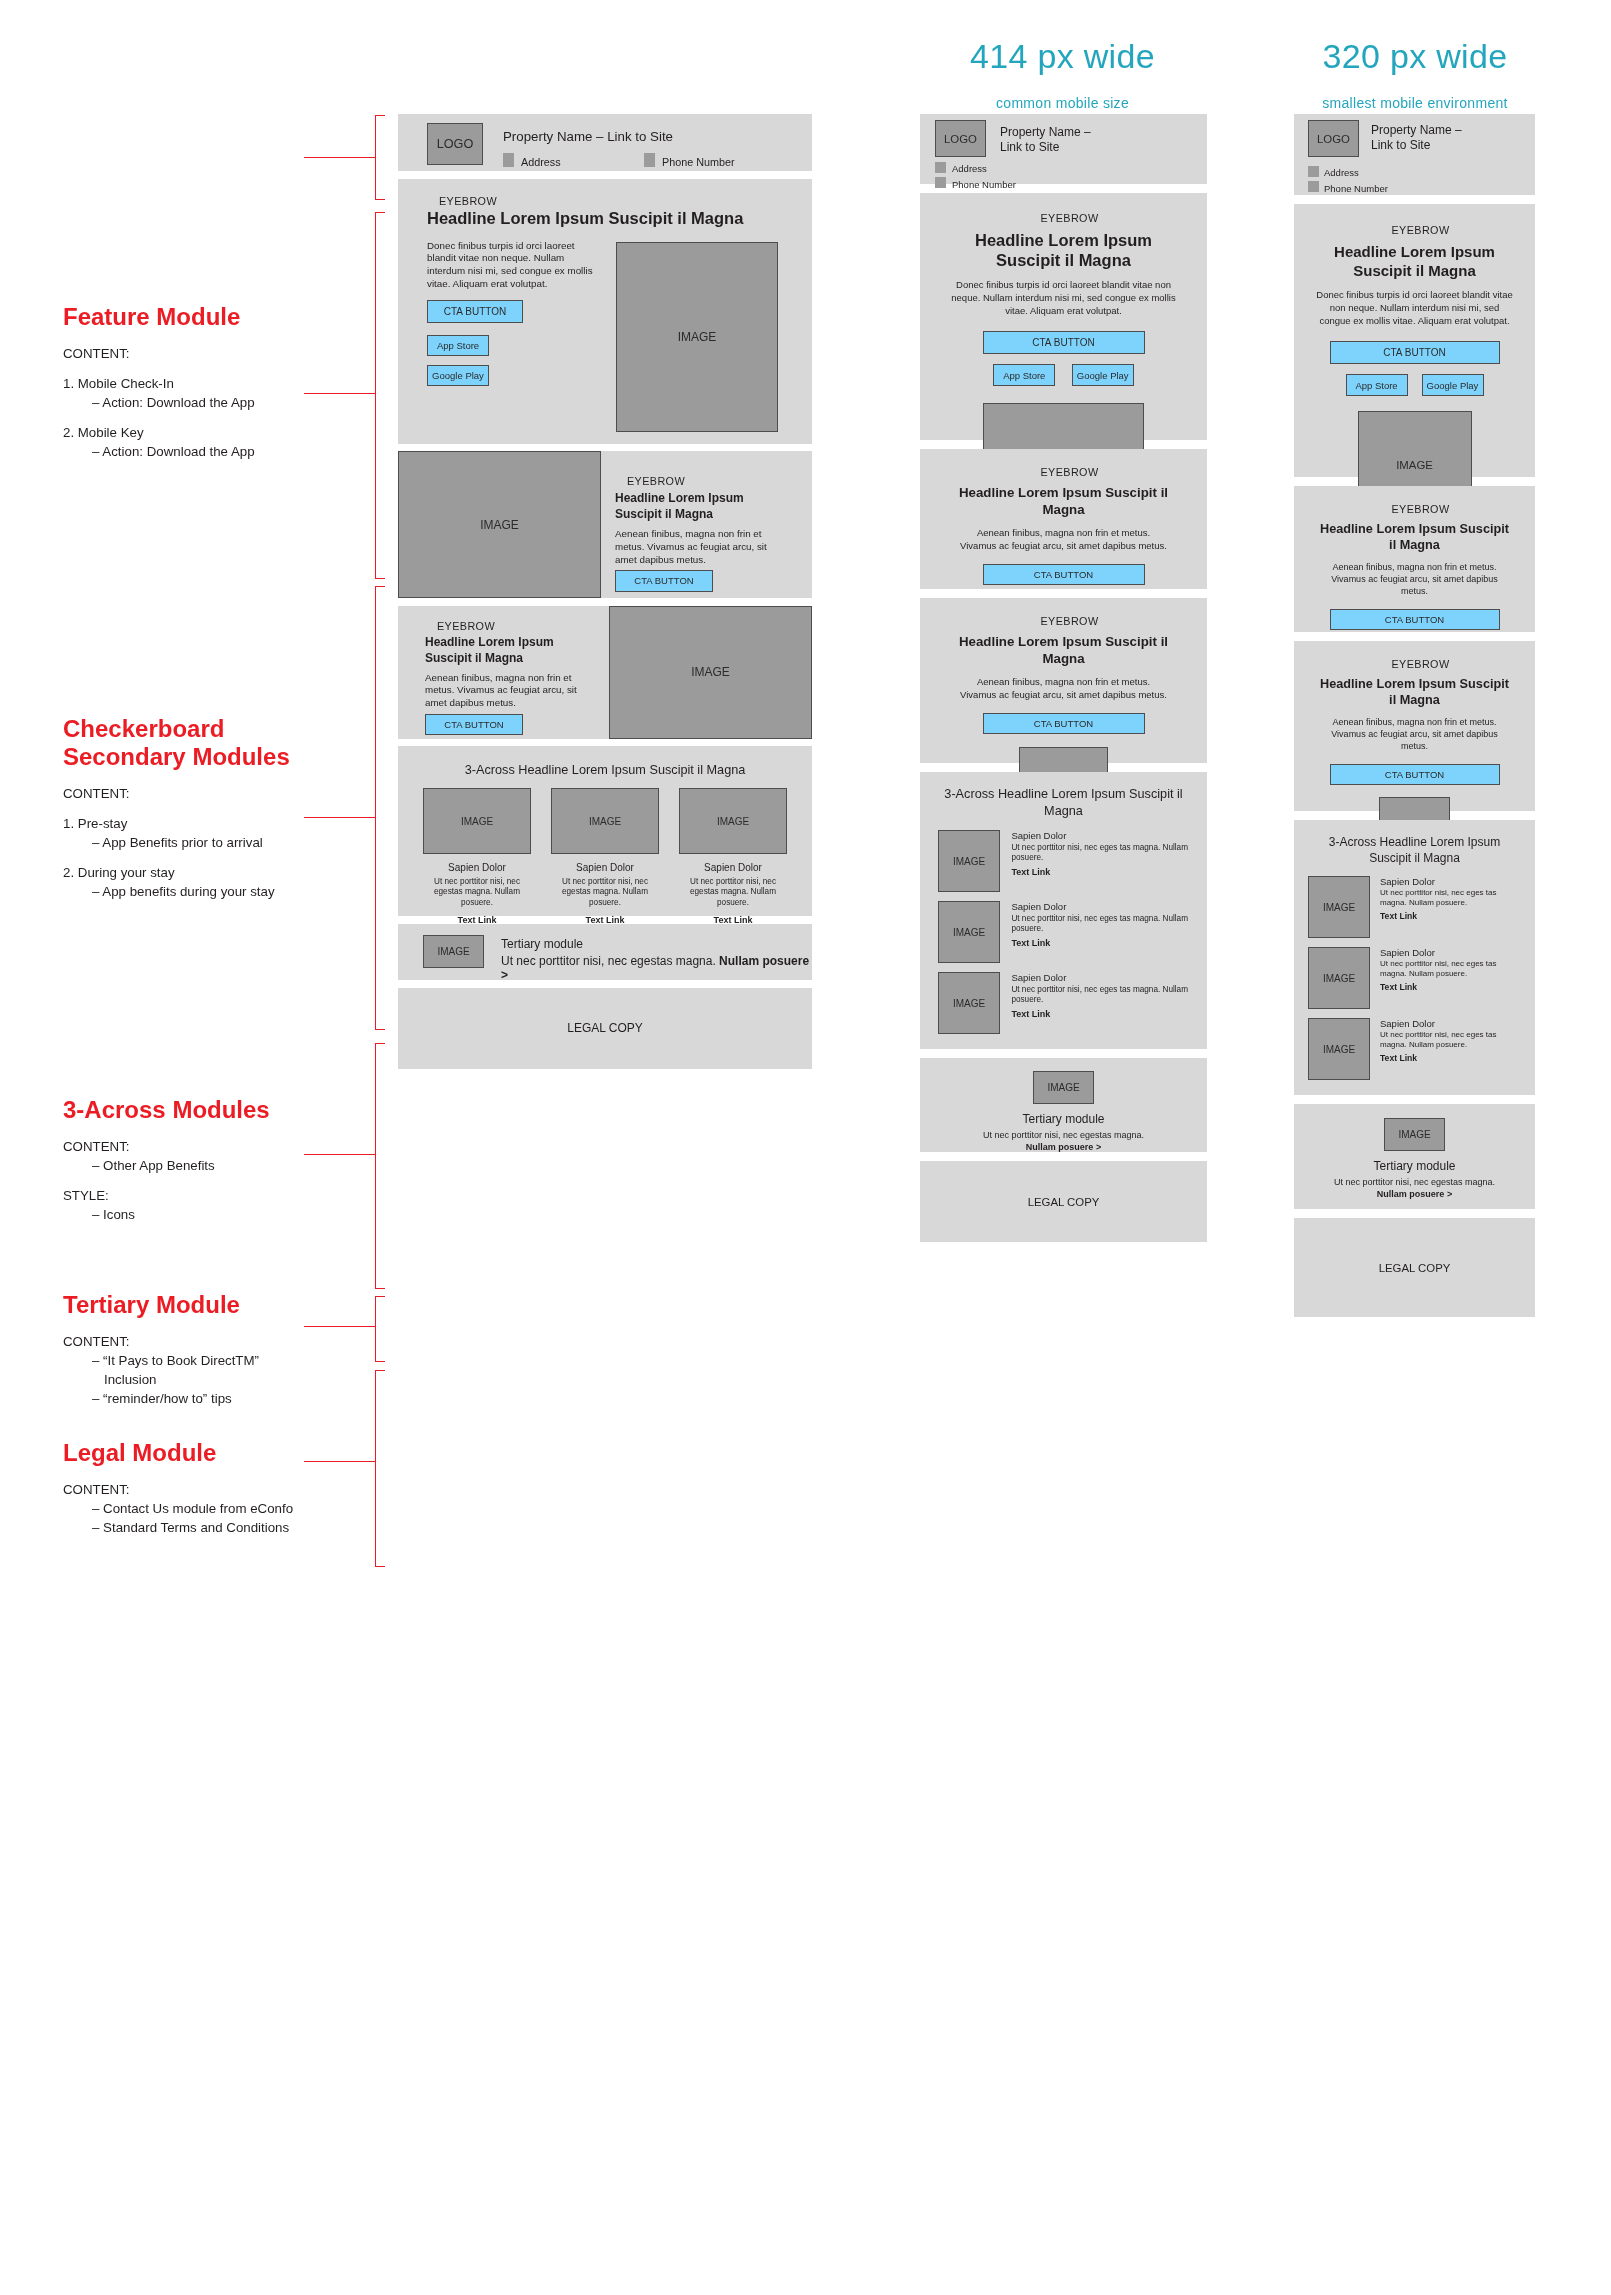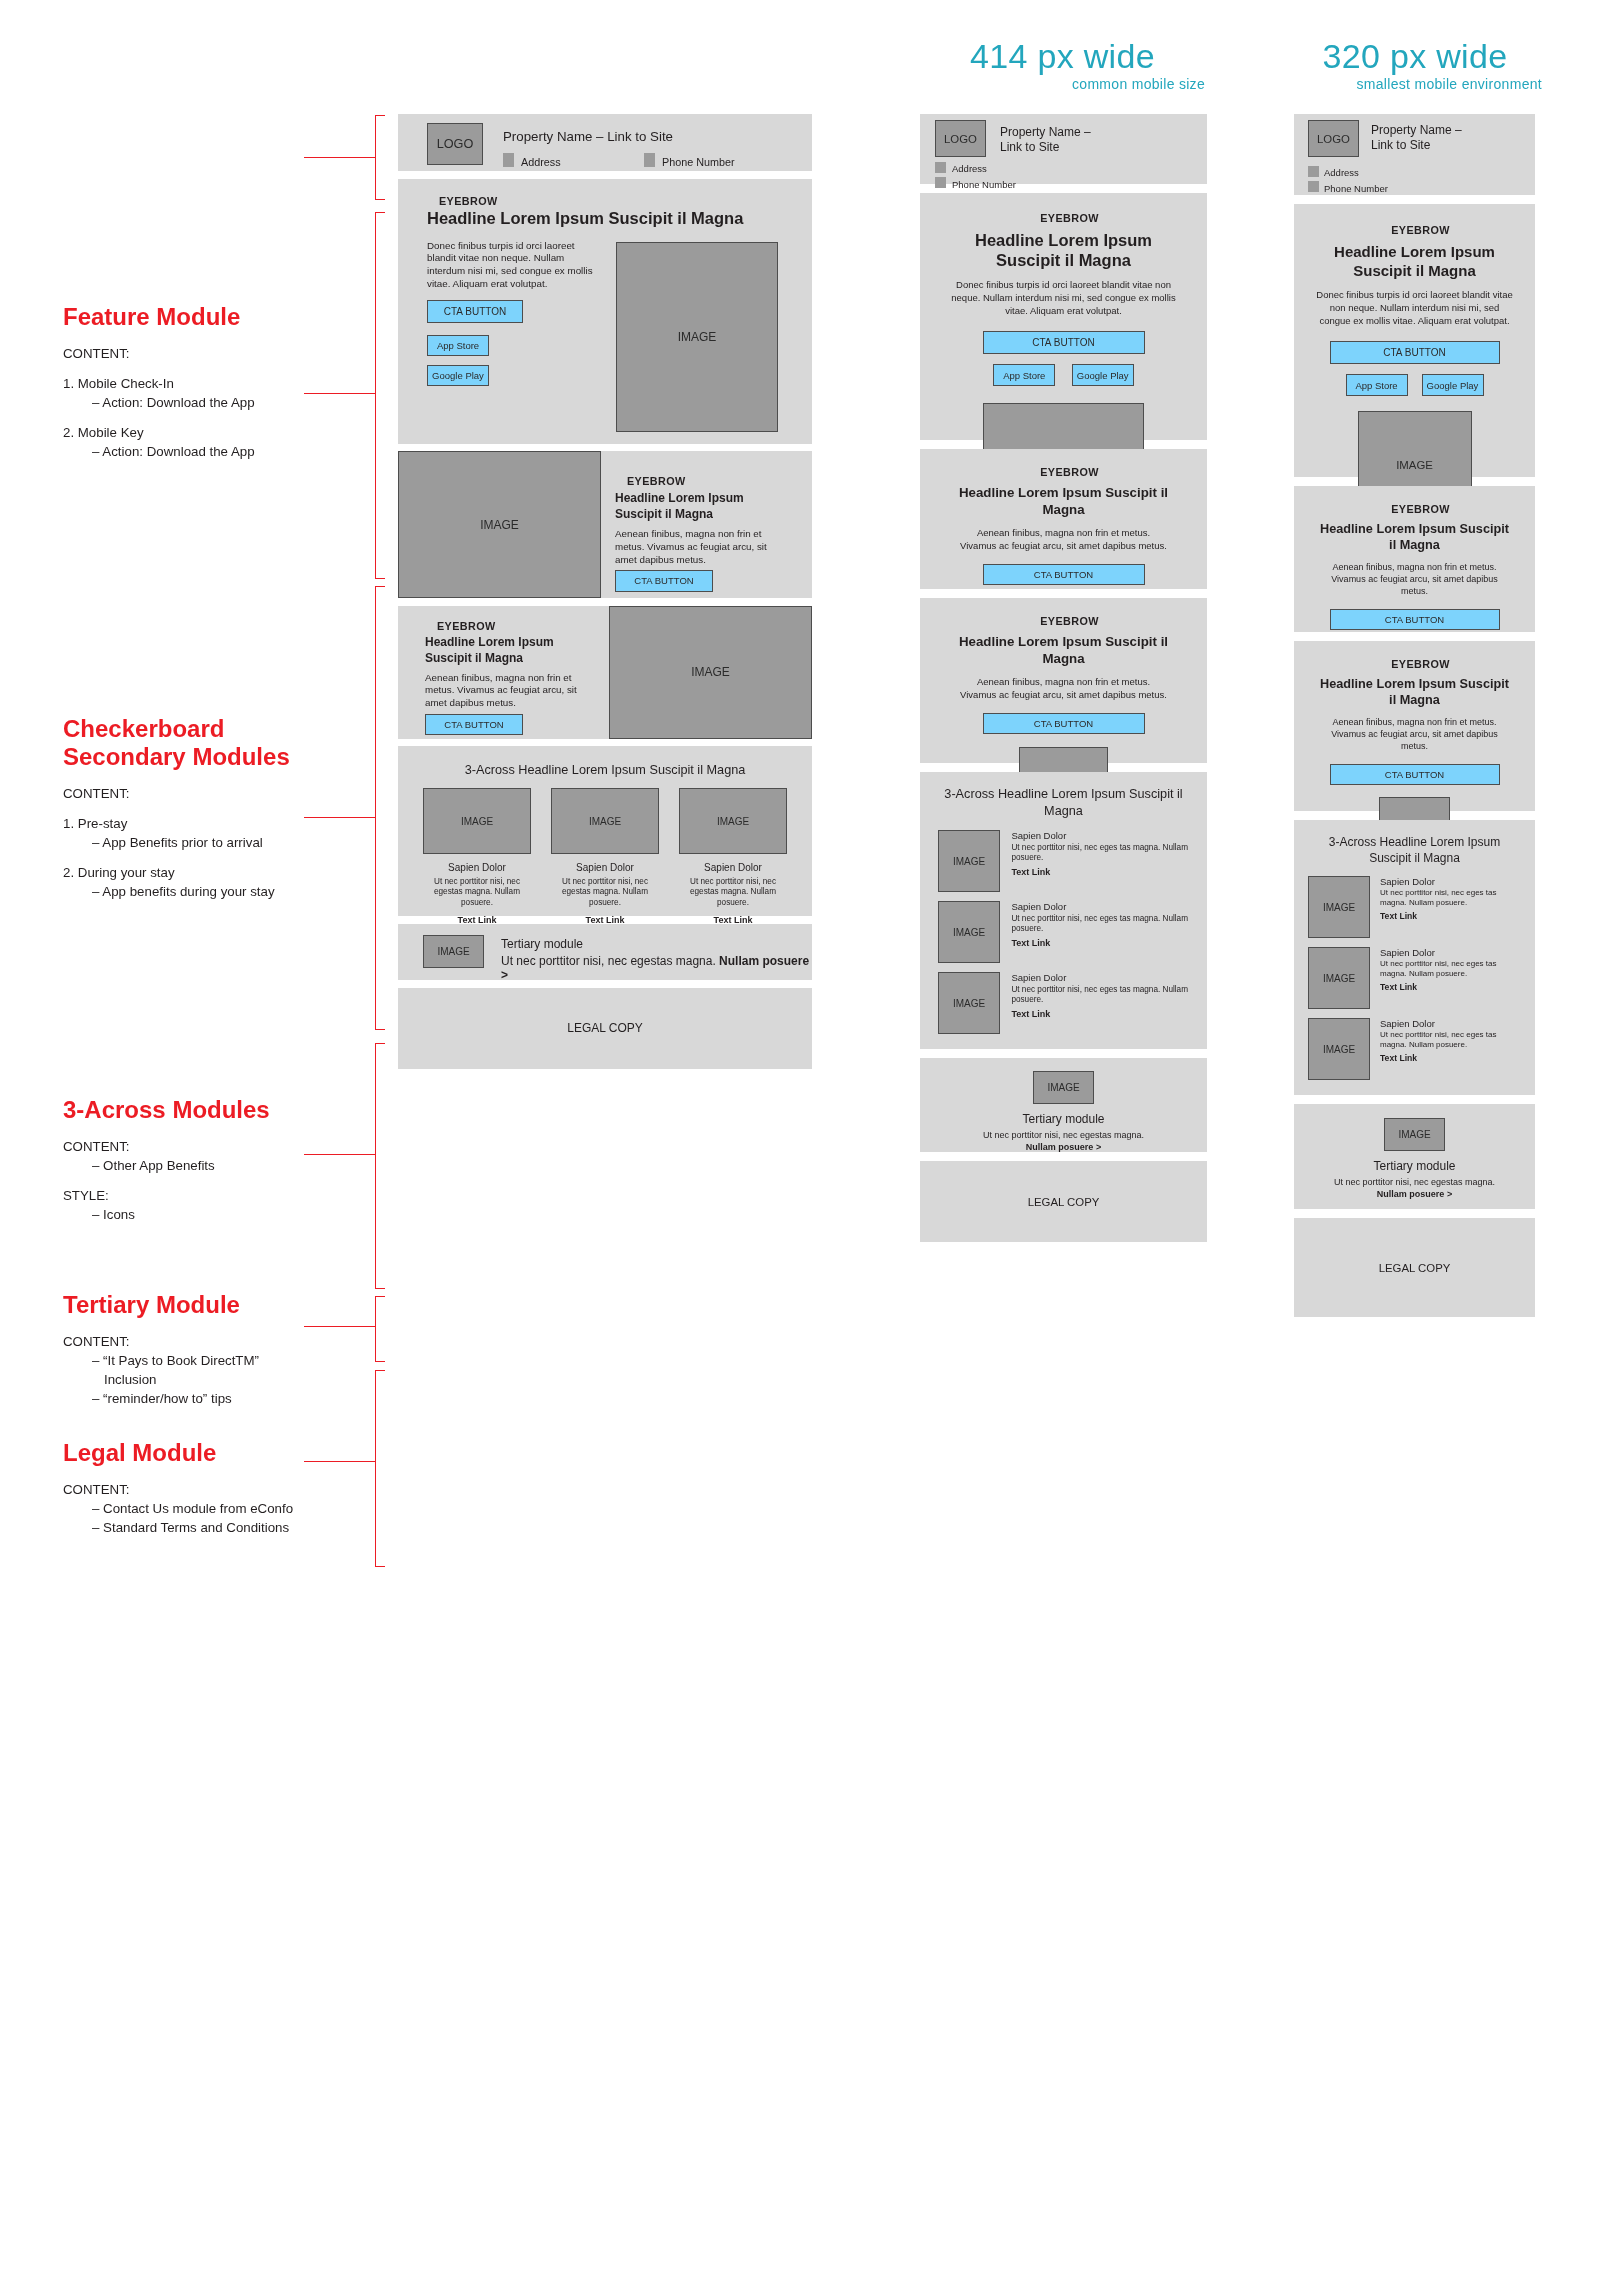--- a/index.html
+++ b/index.html
@@ -17,21 +17,21 @@
   
   .col-title {
     position: absolute;
     text-align: center;
     color: #23a6bd;
     font-weight: 400;
     letter-spacing: 0.3px;
     white-space: nowrap;
   }
   .col-title .big { font-size: 34px; line-height: 38px; display:block; }
-  .col-title .sub { font-size: 14px; line-height: 18px; display:block; margin-top: 0; text-align: right; }
+  .col-title .sub { font-size: 14px; line-height: 18px; display:block; margin-top: 19px; }
 
   #title-desktop { left: 398px; top: 36px; width: 444px; }
   #title-414     { left: 920px; top: 37px; width: 285px; }
   #title-320     { left: 1288px; top: 37px; width: 254px; }
 
   
   .annot { position: absolute; left: 63px; width: 330px; }
   .annot h2 {
     color: #ec1c24;
     font-size: 24px;
@@ -66,21 +66,21 @@
   }
   .imgbox.noborder { border: none; }
   .btn {
     background: #7dd3fc;
     border: 1.3px solid #4d4d4d;
     display: flex; align-items: center; justify-content: center;
     color: #2b2b2b;
     font-weight: 400;
     text-align:center;
   }
-  .eyebrow { font-size: 10.8px; font-weight: 700; letter-spacing: 0.4px; padding-left: 12px; }
+  .eyebrow { font-size: 10.8px; font-weight: 400; letter-spacing: 0.4px; padding-left: 12px; }
   .hl  { font-weight: 700; }
   .body{ font-weight: 400; }
 
   
   #desk { position: absolute; left: 398px; top: 114px; width: 414px; }
   .desk-panel { width: 414px; background:#d8d8d8; position: relative; margin-bottom: 7.6px; }
 
   
   #desk-header { height: 57px; }
   #desk-header .logo { position:absolute; left: 29px; top: 9px; width: 56px; height: 42px; font-size: 12.7px; }

